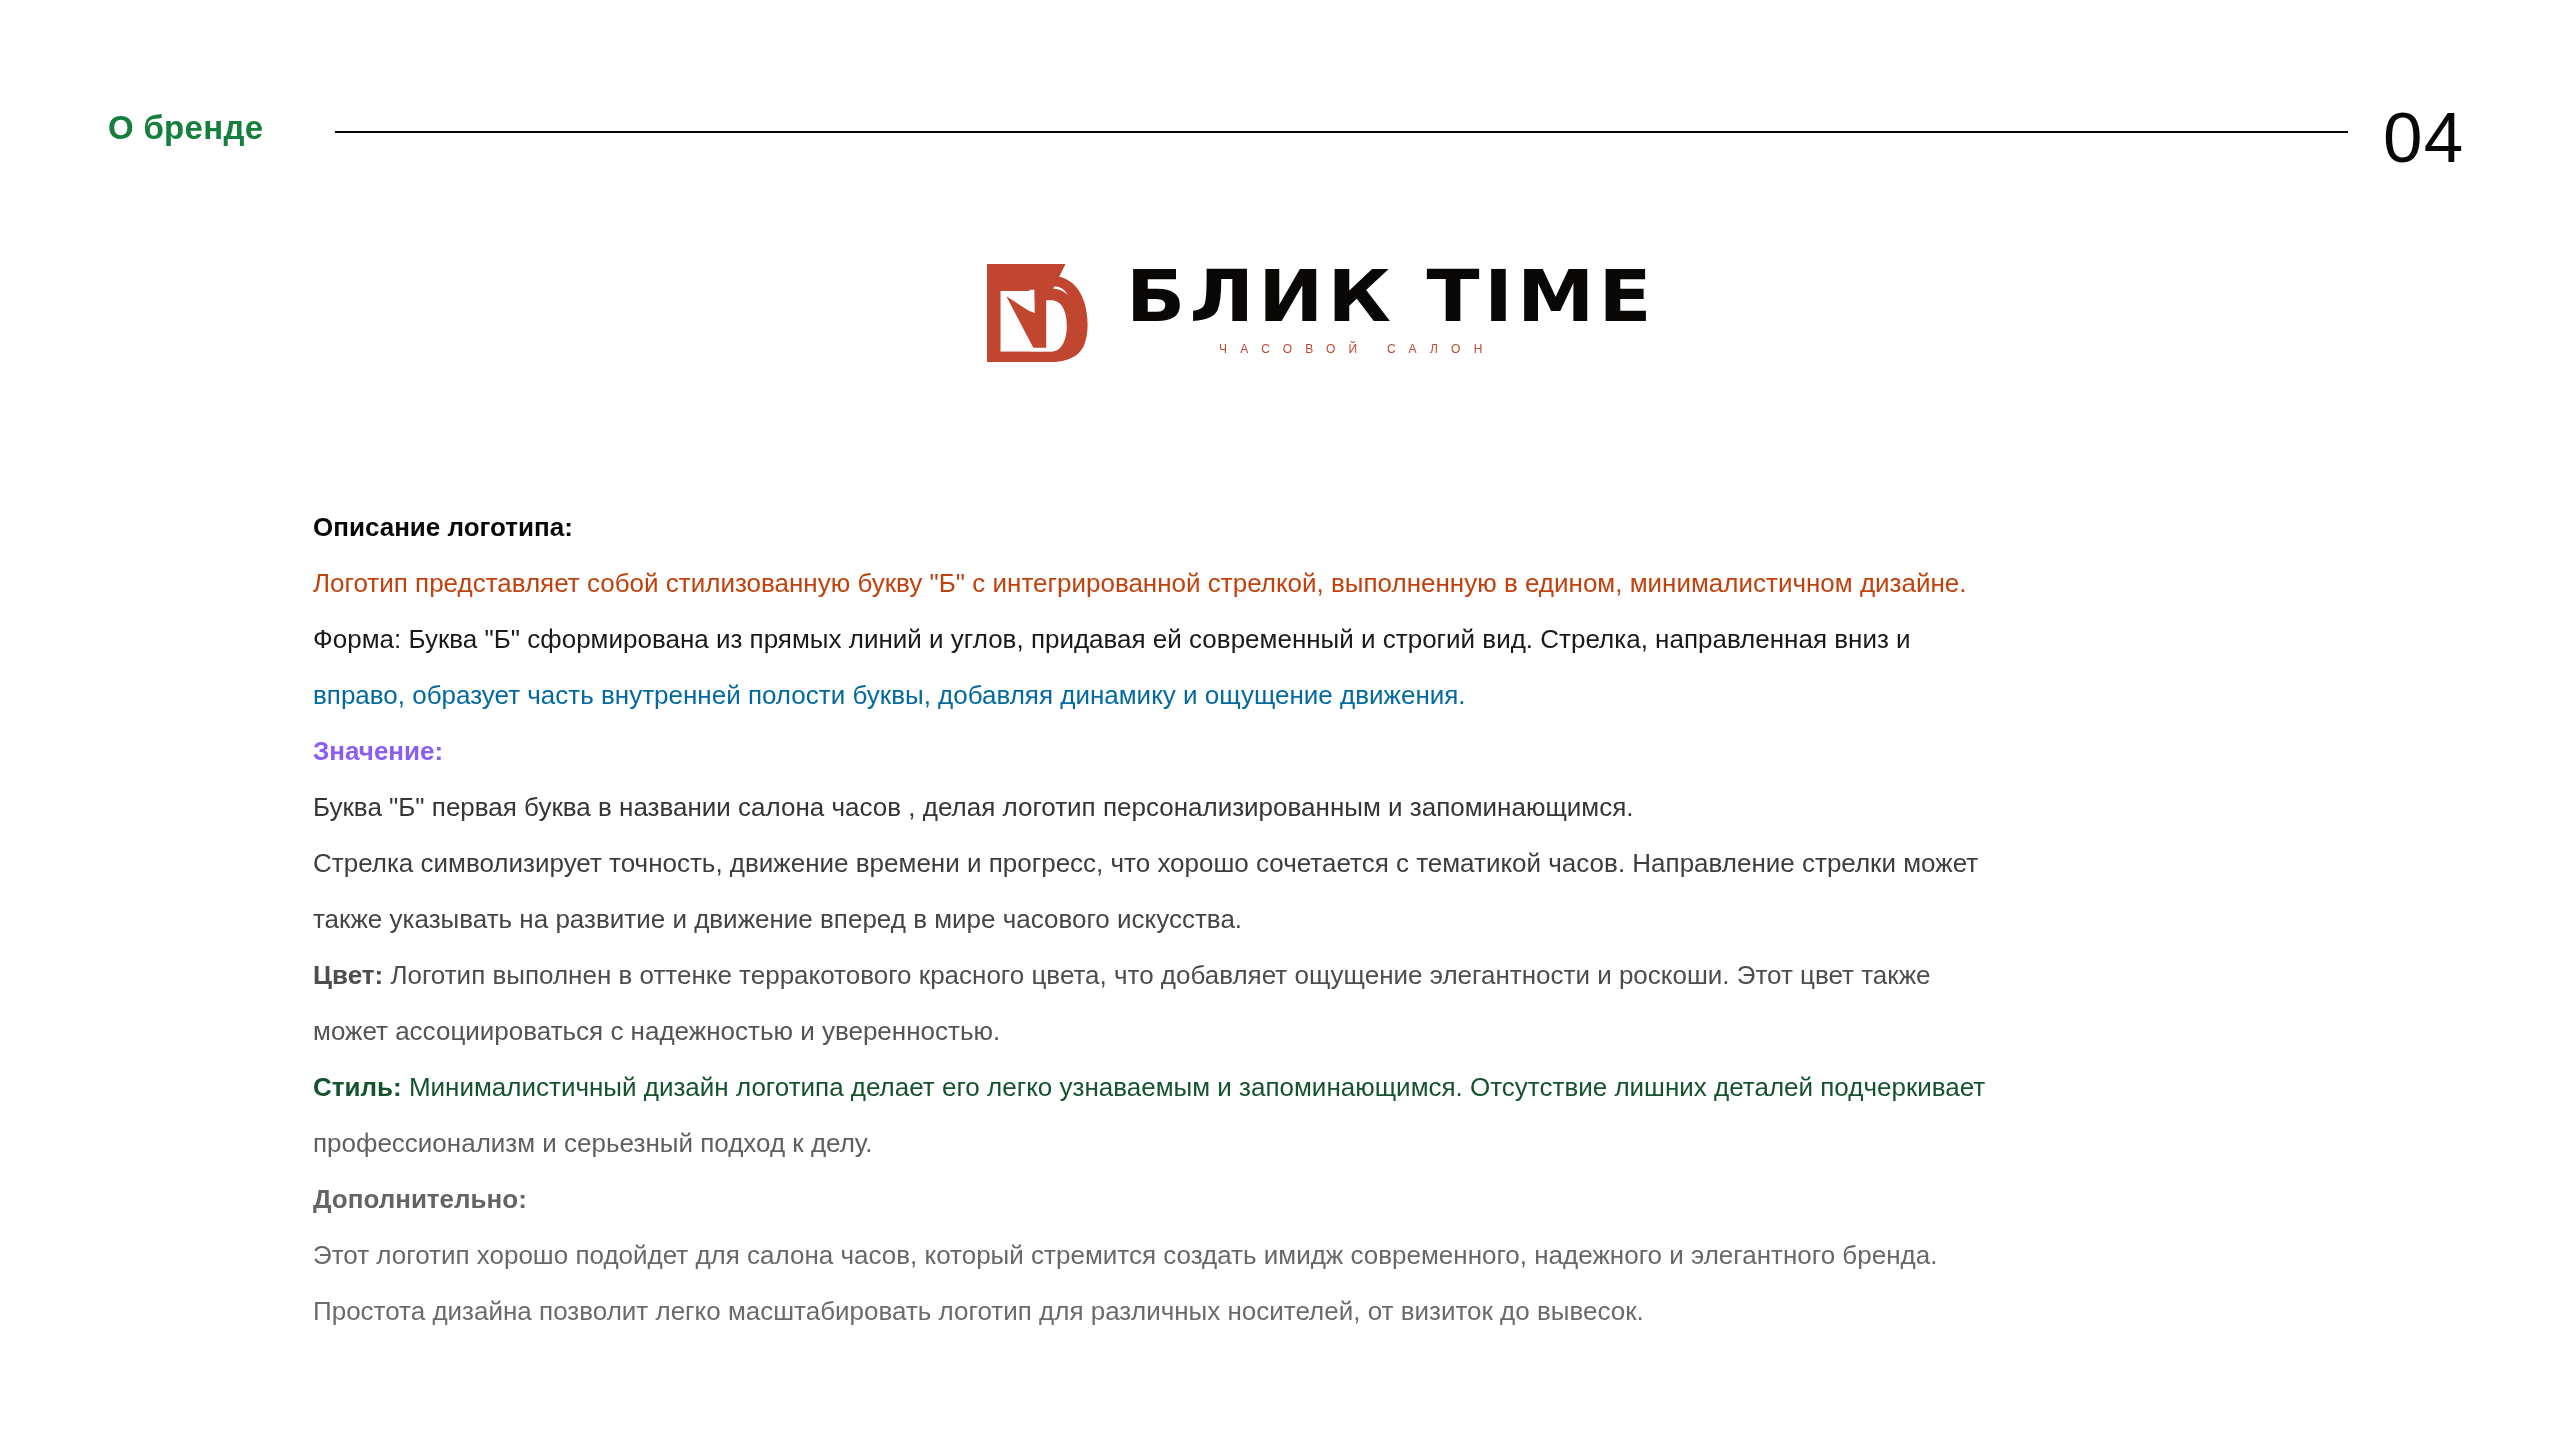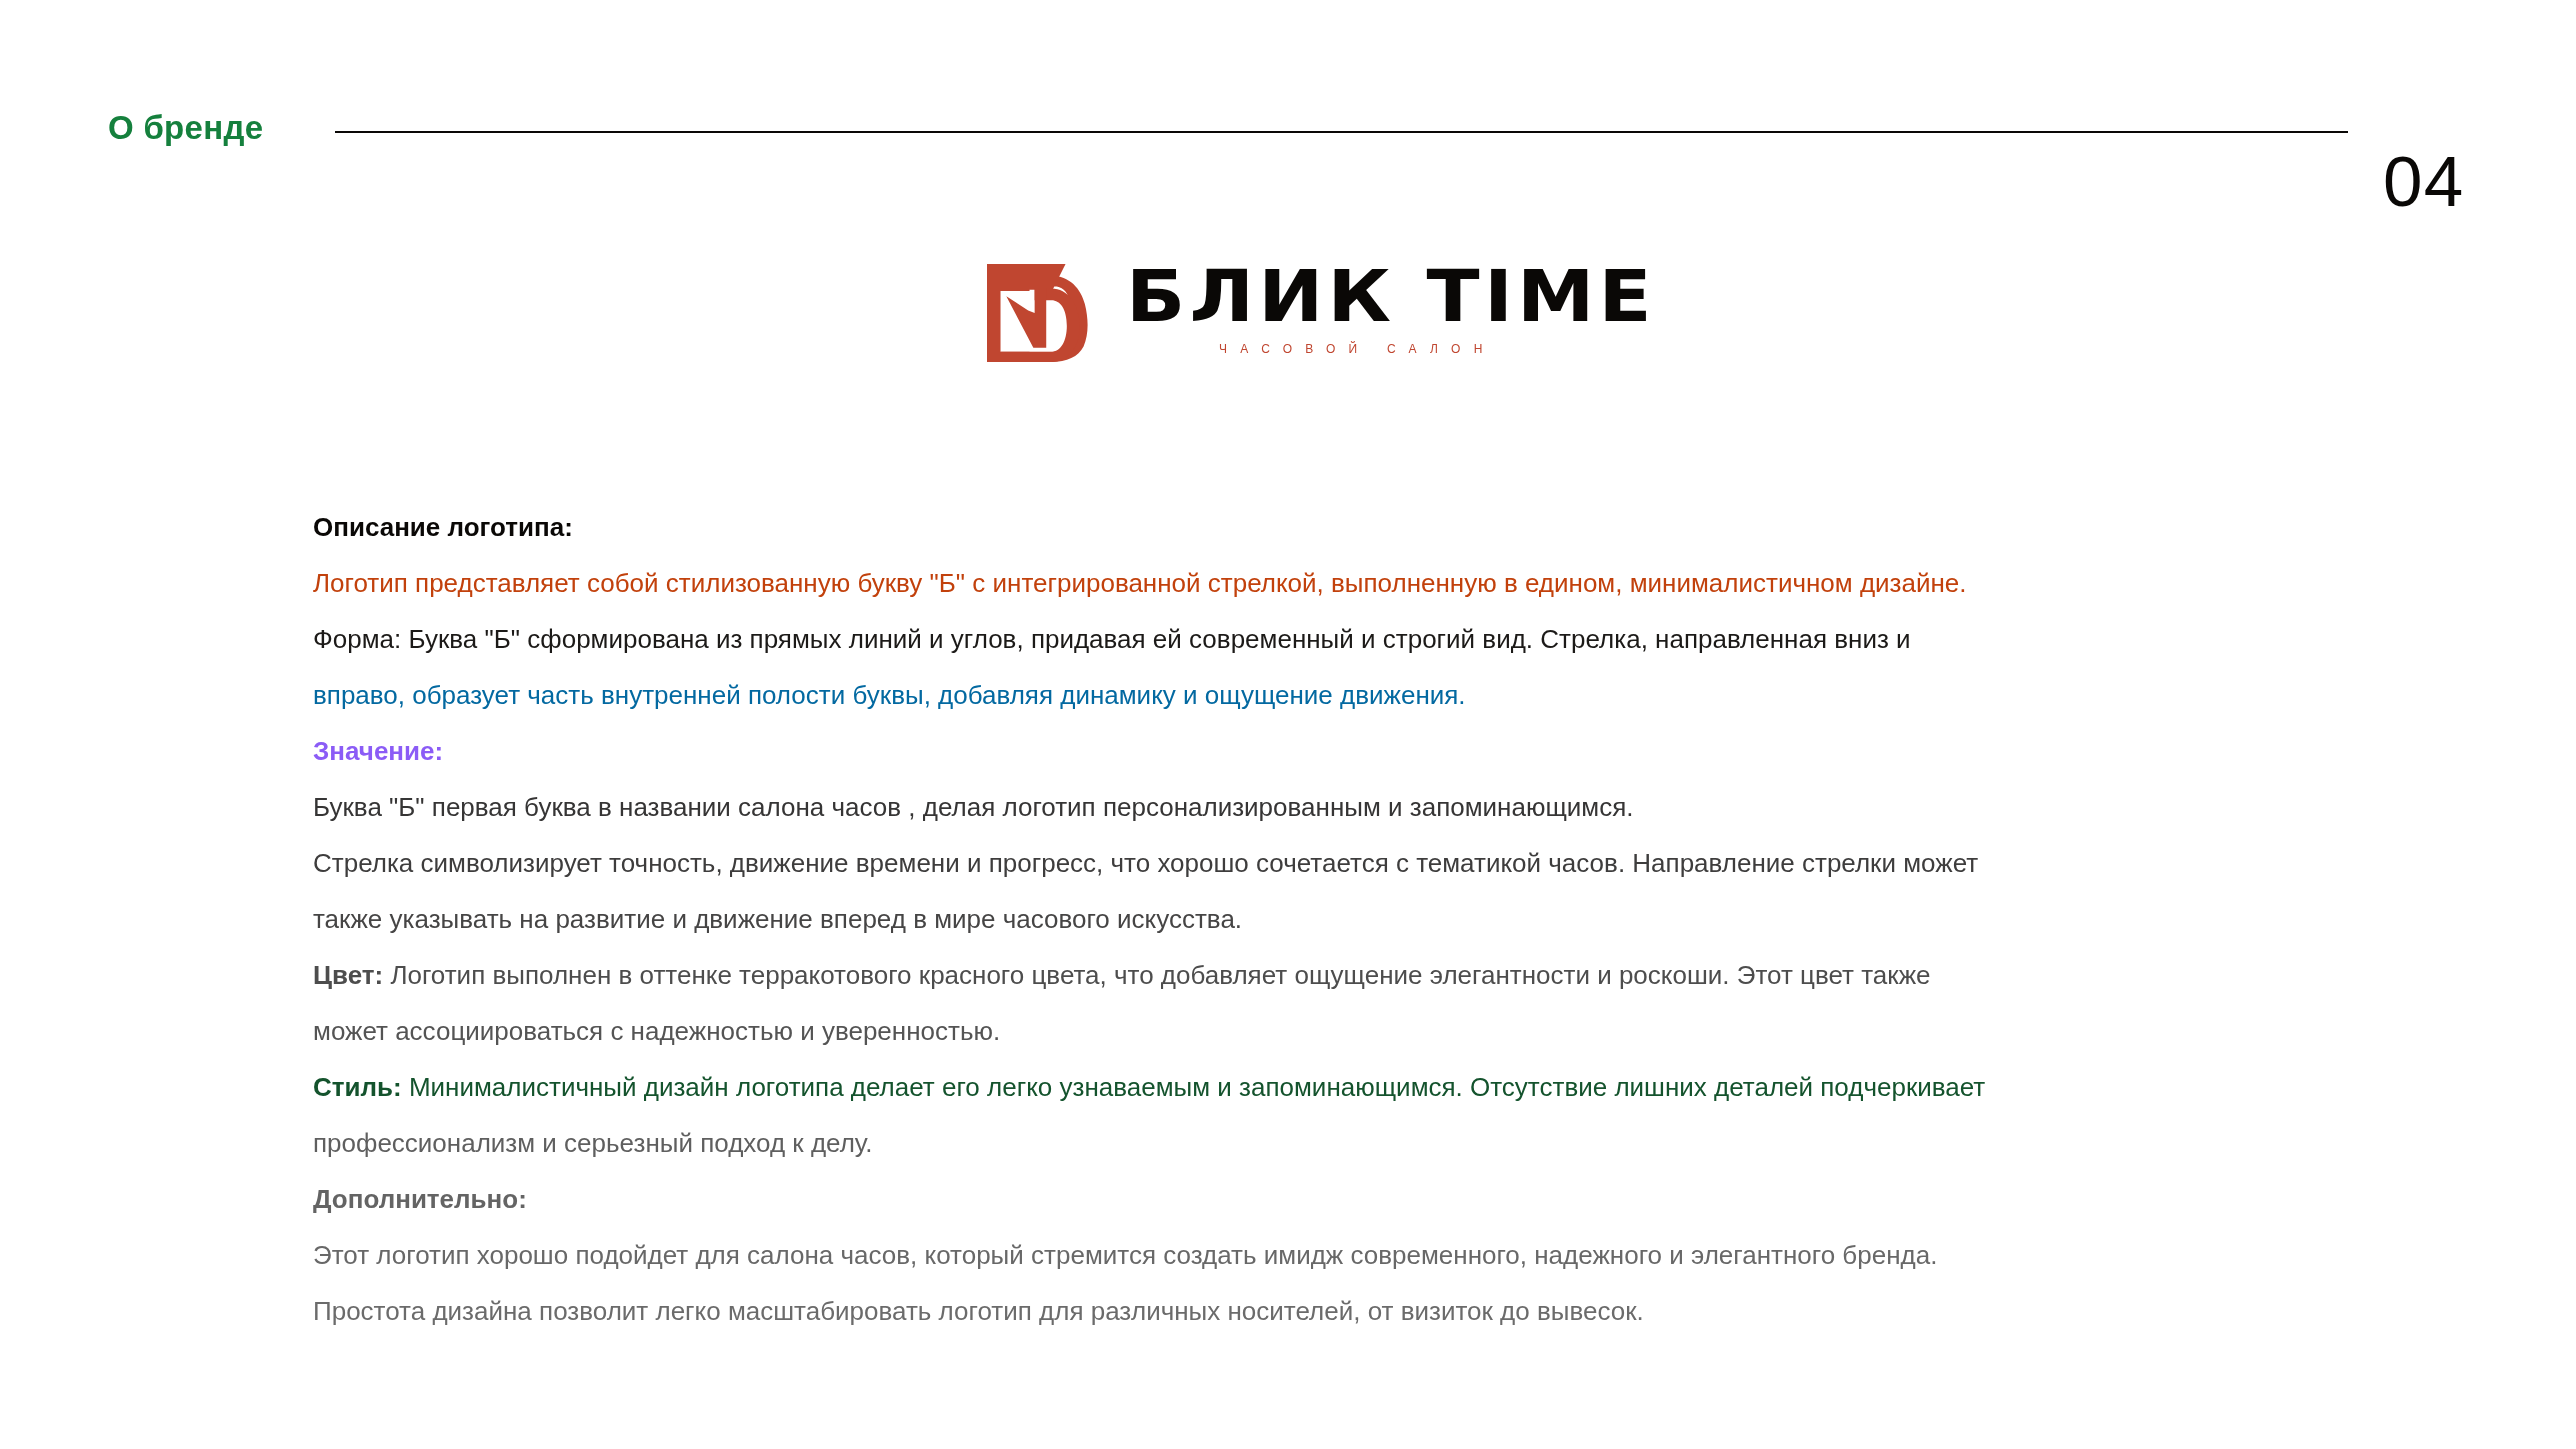--- a/index.html
+++ b/index.html
@@ -35,21 +35,20 @@
   }
   .page-number {
     position: absolute;
     left: 2383px;
     top: 102px;
     font-size: 71px;
     font-weight: 400;
     line-height: 1;
     color: #0a0806;
     letter-spacing: 1.3px;
-    margin-top: 44px;
   }
 
   
   .logo {
     position: absolute;
     left: 987px;
     top: 261px;
     width: 625px;
     height: 106px;
   }

